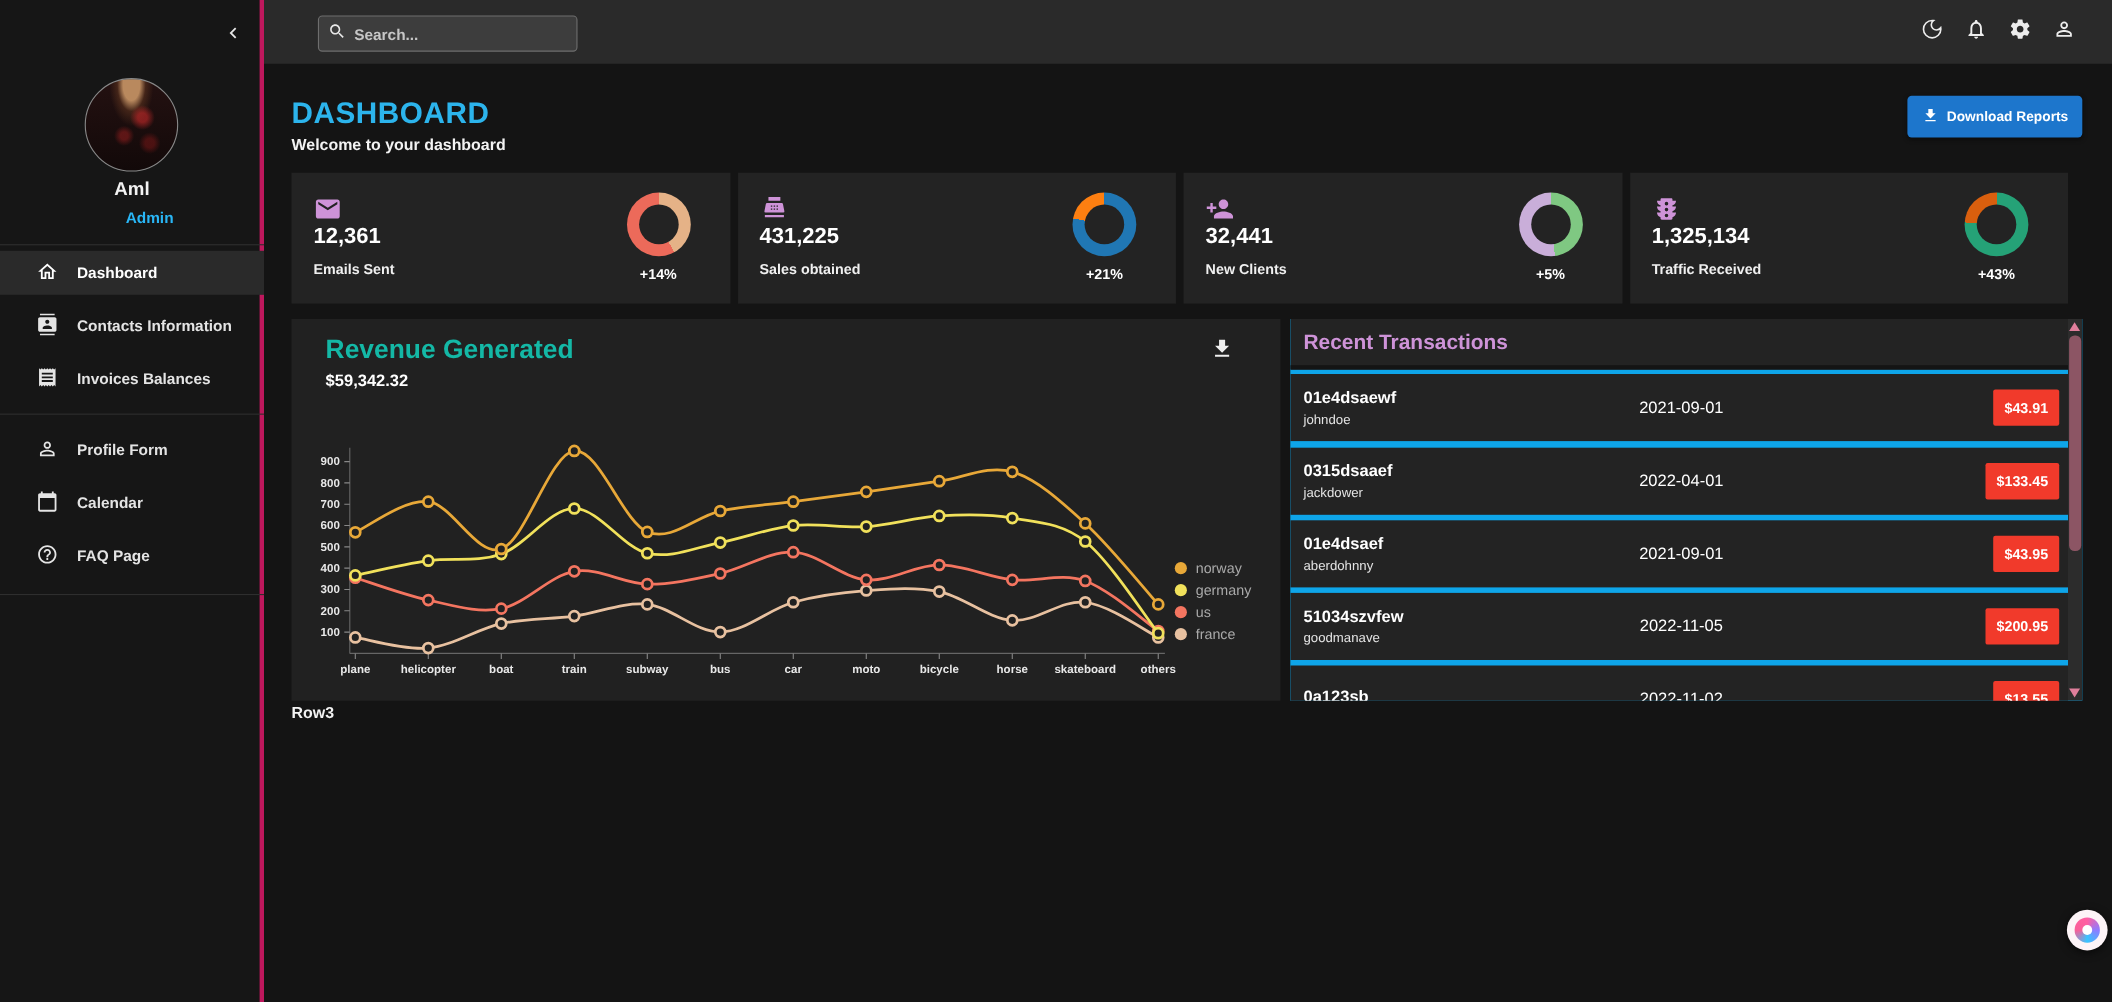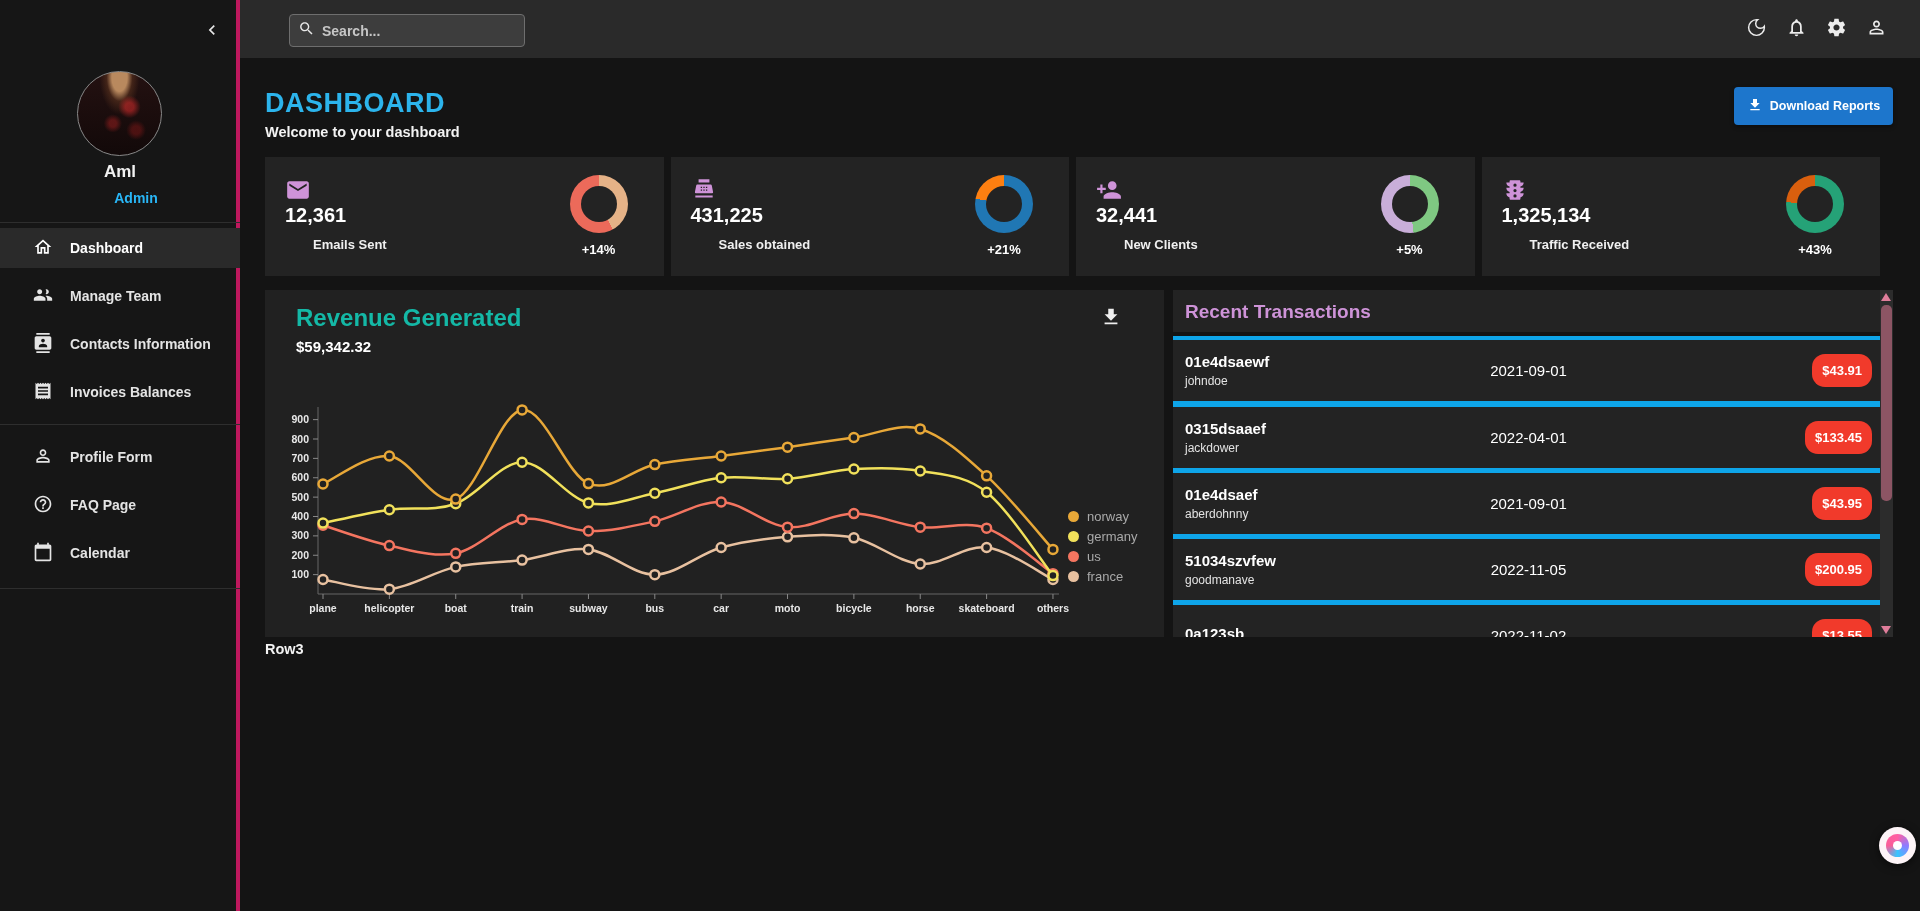--- a/index.html
+++ b/index.html
@@ -53,21 +53,21 @@
     background:#1d76cc; border-radius:4px; display:flex; align-items:center; justify-content:center;
     gap:7px; color:#fff; font-size:12.5px; font-weight:bold; cursor:pointer;
     box-shadow:0 2px 4px rgba(0,0,0,.4); }
 
   
   .cards-row { position:absolute; left:265px; top:157px; width:1615px; height:119px;
     display:flex; gap:7px; }
   .stat-card { flex:1; position:relative; background:#232323; }
   .stat-icon { position:absolute; left:20px; top:20px; color:#ce93d8; }
   .stat-value { position:absolute; left:20px; top:47px; color:#fff; font-size:20px; font-weight:bold; }
-  .stat-label { position:absolute; left:20px; top:80px; color:#f0f0f0; font-size:13px; font-weight:bold;margin-left:28px; }
+  .stat-label { position:absolute; left:20px; top:80px; color:#f0f0f0; font-size:13px; font-weight:bold; }
   .donut { position:absolute; right:36px; top:18px; width:58px; height:58px; border-radius:50%; }
   .donut-hole { position:absolute; left:11px; top:11px; width:36px; height:36px;
     border-radius:50%; background:#232323; }
   .stat-change { position:absolute; right:36px; top:85px; width:58px; text-align:center;
     color:#fff; font-size:13px; font-weight:bold; }
 
   
   .revenue-panel { position:absolute; left:265px; top:290px; width:899px; height:347px;
     background:#212121; }
   .revenue-title { position:absolute; left:31px; top:14px; color:#14b8a6; font-size:24px; font-weight:bold; }
@@ -86,21 +86,21 @@
     border-bottom:4px solid #141414; }
   .tx-title { position:absolute; left:12px; top:11px; color:#ce93d8; font-size:19px; font-weight:bold; }
   .tx-row { position:absolute; left:0; width:707px; height:61px; background:#232323;
     display:flex; align-items:center; padding:0 8px 0 12px; }
   .tx-left { flex:1; }
   .tx-id { color:#fff; font-size:15px; font-weight:bold; }
   .tx-user { color:#e3e3e3; font-size:12px; margin-top:4px; }
   .tx-date { flex:1; text-align:center; color:#fff; font-size:15px; }
   .tx-right { flex:1; display:flex; justify-content:flex-end; }
   .tx-amount { background:#f13a2b; color:#fff; font-size:13px; font-weight:bold;
-    padding:9px 10px; border-radius:13px; cursor:default; }
+    padding:9px 10px; border-radius:2px; cursor:default; }
   .tx-scrollbar { position:absolute; right:0; top:0; width:13px; height:347px; background:#2c2c2c; }
   .sb-up { position:absolute; left:1px; top:3px; width:0; height:0;
     border-left:5px solid transparent; border-right:5px solid transparent;
     border-bottom:8px solid #e07e9b; cursor:pointer; }
   .sb-down { position:absolute; left:1px; bottom:3px; width:0; height:0;
     border-left:5px solid transparent; border-right:5px solid transparent;
     border-top:8px solid #e07e9b; cursor:pointer; }
   .sb-thumb { position:absolute; left:1px; top:15px; width:11px; height:196px;
     background:#8c5564; border-radius:5px; cursor:grab; }
 
@@ -139,28 +139,20 @@
         <span>
           <svg width="20" height="20" viewBox="0 0 24 24" fill="currentColor">
               <path d="M12 5.69l5 4.5V18h-2v-6H9v6H7v-7.81l5-4.5M12 3 2 12h3v8h6v-6h2v6h6v-8h3L12 3z"></path>
             </svg>
         </span>
         <span>Dashboard</span>
       </div>
       <div class="nav-item">
         <span>
           <svg width="20" height="20" viewBox="0 0 24 24" fill="currentColor">
-              <path d="M16 11c1.66 0 2.99-1.34 2.99-3S17.66 5 16 5c-.32 0-.63.05-.91.14.57.81.9 1.79.9 2.86s-.34 2.04-.9 2.86c.28.09.59.14.91.14zm-8 0c1.66 0 2.99-1.34 2.99-3S9.66 5 8 5 5 6.34 5 8s1.34 3 3 3zm0 2c-2.33 0-7 1.17-7 3.5V19h14v-2.5c0-2.33-4.67-3.5-7-3.5zm8 0c-.29 0-.62.02-.97.05 1.16.84 1.97 1.97 1.97 3.45V19h6v-2.5c0-2.33-4.67-3.5-7-3.5z"></path>
-            </svg>
-        </span>
-        <span>Manage Team</span>
-      </div>
-      <div class="nav-item">
-        <span>
-          <svg width="20" height="20" viewBox="0 0 24 24" fill="currentColor">
               <path d="M20 0H4v2h16V0zM4 24h16v-2H4v2zM20 4H4c-1.1 0-2 .9-2 2v12c0 1.1.9 2 2 2h16c1.1 0 2-.9 2-2V6c0-1.1-.9-2-2-2zm-8 2.75c1.24 0 2.25 1.01 2.25 2.25s-1.01 2.25-2.25 2.25S9.75 10.24 9.75 9 10.76 6.75 12 6.75zM17 17H7v-1.5c0-1.67 3.33-2.5 5-2.5s5 .83 5 2.5V17z"></path>
             </svg>
         </span>
         <span>Contacts Information</span>
       </div>
       <div class="nav-item">
         <span>
           <svg width="20" height="20" viewBox="0 0 24 24" fill="currentColor">
               <path d="M18 17H6v-2h12v2zm0-4H6v-2h12v2zm0-4H6V7h12v2zM3 22l1.5-1.5L6 22l1.5-1.5L9 22l1.5-1.5L12 22l1.5-1.5L15 22l1.5-1.5L18 22l1.5-1.5L21 22V2l-1.5 1.5L18 2l-1.5 1.5L15 2l-1.5 1.5L12 2l-1.5 1.5L9 2 7.5 3.5 6 2 4.5 3.5 3 2v20z" fill-rule="evenodd"></path>
             </svg>
@@ -172,32 +164,32 @@
         <span>
           <svg width="20" height="20" viewBox="0 0 24 24" fill="currentColor">
               <path d="M12 5.9a2.1 2.1 0 1 1 0 4.2 2.1 2.1 0 0 1 0-4.2m0 9c2.97 0 6.1 1.46 6.1 2.1v1.1H5.9V17c0-.64 3.13-2.1 6.1-2.1M12 4C9.79 4 8 5.79 8 8s1.79 4 4 4 4-1.79 4-4-1.79-4-4-4zm0 9c-2.67 0-8 1.34-8 4v3h16v-3c0-2.66-5.33-4-8-4z"></path>
             </svg>
         </span>
         <span>Profile Form</span>
       </div>
       <div class="nav-item">
         <span>
           <svg width="20" height="20" viewBox="0 0 24 24" fill="currentColor">
+              <path fill-rule="evenodd" d="M20 3h-1V1h-2v2H7V1H5v2H4c-1.1 0-2 .9-2 2v16c0 1.1.9 2 2 2h16c1.1 0 2-.9 2-2V5c0-1.1-.9-2-2-2zm0 18H4V8h16v13z"></path>
+            </svg>
+        </span>
+        <span>Calendar</span>
+      </div>
+      <div class="nav-item">
+        <span>
+          <svg width="20" height="20" viewBox="0 0 24 24" fill="currentColor">
               <path d="M11 18h2v-2h-2v2zm1-16C6.48 2 2 6.48 2 12s4.48 10 10 10 10-4.48 10-10S17.52 2 12 2zm0 18c-4.41 0-8-3.59-8-8s3.59-8 8-8 8 3.59 8 8-3.59 8-8 8zm0-14c-2.21 0-4 1.79-4 4h2c0-1.1.9-2 2-2s2 .9 2 2c0 2-3 1.75-3 5h2c0-2.25 3-2.5 3-5 0-2.21-1.79-4-4-4z"></path>
             </svg>
         </span>
         <span>FAQ Page</span>
-      </div>
-      <div class="nav-item">
-        <span>
-          <svg width="20" height="20" viewBox="0 0 24 24" fill="currentColor">
-              <path fill-rule="evenodd" d="M20 3h-1V1h-2v2H7V1H5v2H4c-1.1 0-2 .9-2 2v16c0 1.1.9 2 2 2h16c1.1 0 2-.9 2-2V5c0-1.1-.9-2-2-2zm0 18H4V8h16v13z"></path>
-            </svg>
-        </span>
-        <span>Calendar</span>
       </div>
       <div class="nav-sep" style="margin-top:15px;"></div>
     </nav>
   </aside>
 
   <header class="topbar">
     <div class="searchbox">
       <span>
         <svg width="17" height="17" viewBox="0 0 24 24" fill="#e8e8e8">
             <path d="M15.5 14h-.79l-.28-.27C15.41 12.59 16 11.11 16 9.5 16 5.91 13.09 3 9.5 3S3 5.91 3 9.5 5.91 16 9.5 16c1.61 0 3.09-.59 4.23-1.57l.27.28v.79l5 4.99L20.49 19l-4.99-5zm-6 0C7.01 14 5 11.99 5 9.5S7.01 5 9.5 5 14 7.01 14 9.5 11.99 14 9.5 14z"></path>

